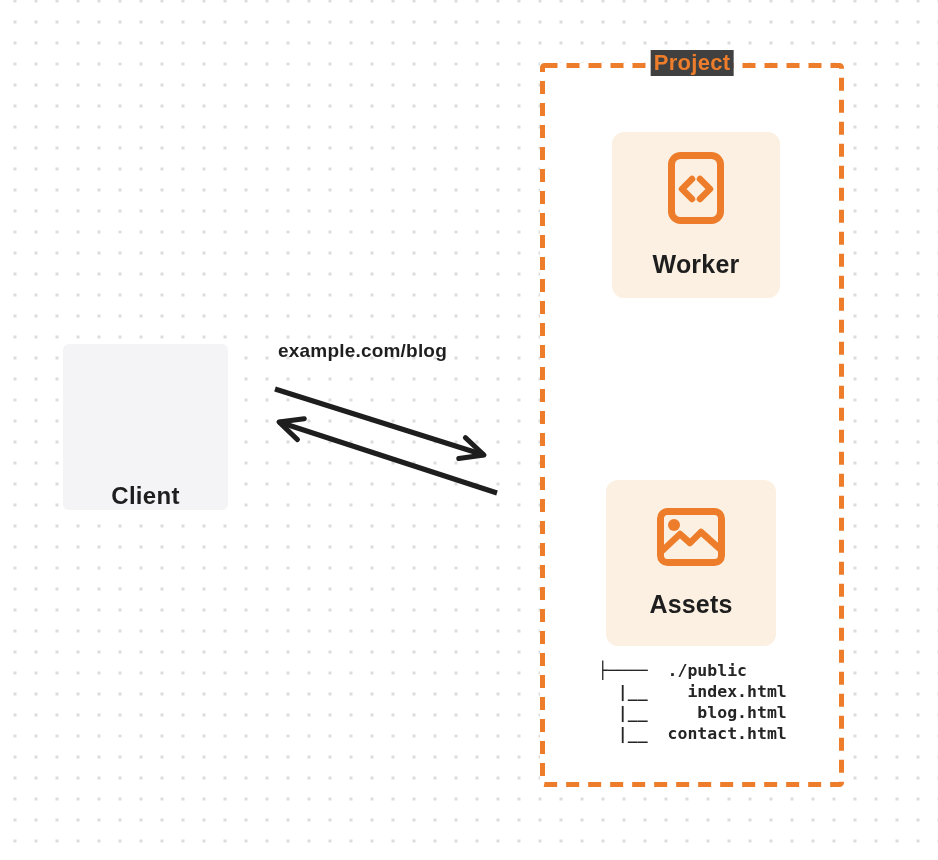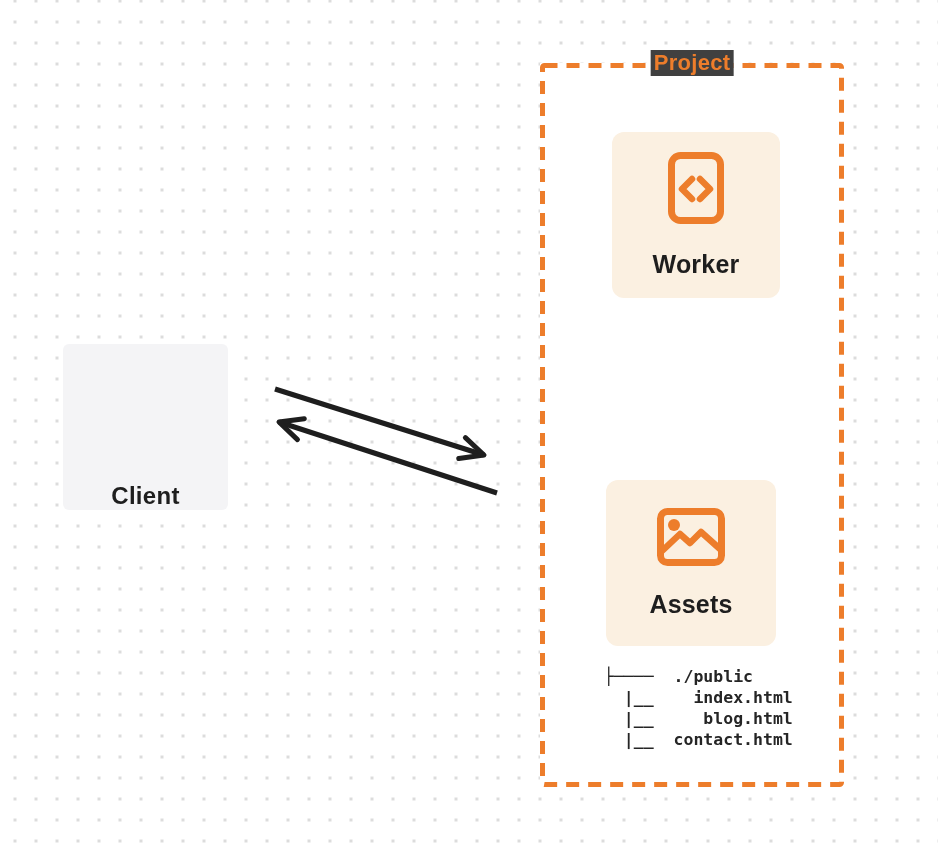--- a/index.html
+++ b/index.html
@@ -57,21 +57,21 @@
     color:var(--accent);
   }
   .card-worker{left:72px;top:69px;width:168px;height:166px;gap:26px;}
   .card-assets{left:66px;top:417px;width:170px;height:166px;gap:24px;}
   .card-label{font-size:25px;font-weight:700;color:var(--ink);letter-spacing:.2px;}
   .card svg{display:block;}
   .icon-stroke{stroke:currentColor;fill:none;}
   .icon-fill{fill:currentColor;}
 
   .tree{
-    position:absolute;left:48px;top:587px;margin:16px;
+    position:absolute;left:48px;top:587px;margin:10px;
     font-family:"DejaVu Sans Mono",monospace;
     font-size:16.5px;line-height:21px;font-weight:700;
     color:#252525;white-space:pre;
   }
 </style>
 </head>
 <body>
 
 <div class="canvas">
 
@@ -82,20 +82,21 @@
       </marker>
     </defs>
     <line class="arrow-stroke" x1="275" y1="389" x2="484" y2="455" stroke-width="5" marker-end="url(#ah)"></line>
     <line class="arrow-stroke" x1="497" y1="493" x2="279" y2="422" stroke-width="5" marker-end="url(#ah)"></line>
   </svg>
 
   <div class="client-box">
     <span class="client-label">Client</span>
   </div>
 
+  <div class="url-label">example.com/blog</div>
 
   <div class="project">
     <svg class="project-border" viewBox="0 0 304 724">
       <rect x="2.5" y="2.5" width="299" height="719" rx="2" fill="none" stroke-width="5" stroke-dasharray="13 9"></rect>
     </svg>
     <div class="project-label">Project</div>
 
     <div class="card card-worker">
       <svg width="56" height="72" viewBox="0 0 56 72">
         <rect class="icon-stroke" x="3.5" y="3.5" width="49" height="65" rx="9" stroke-width="7"></rect>

